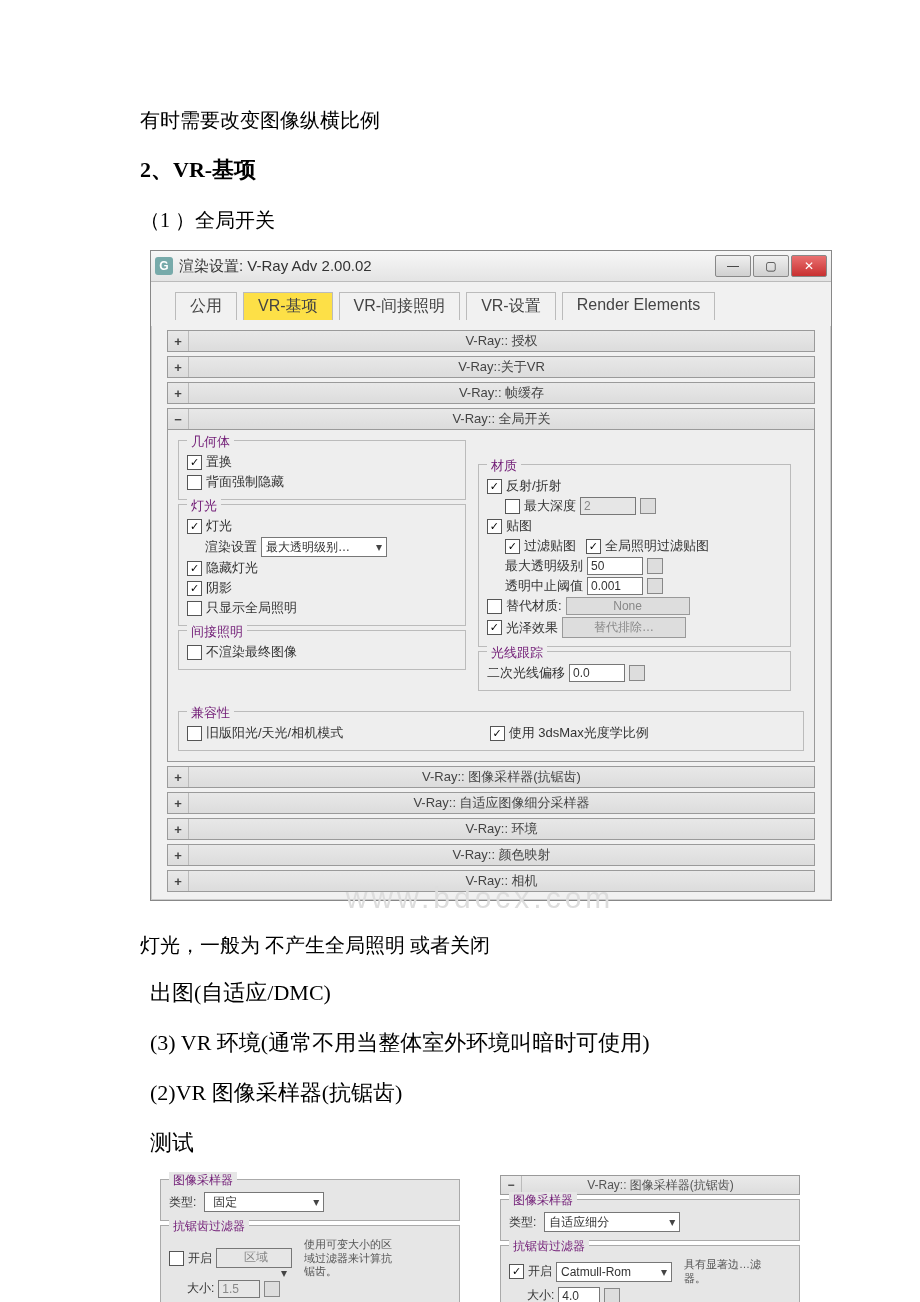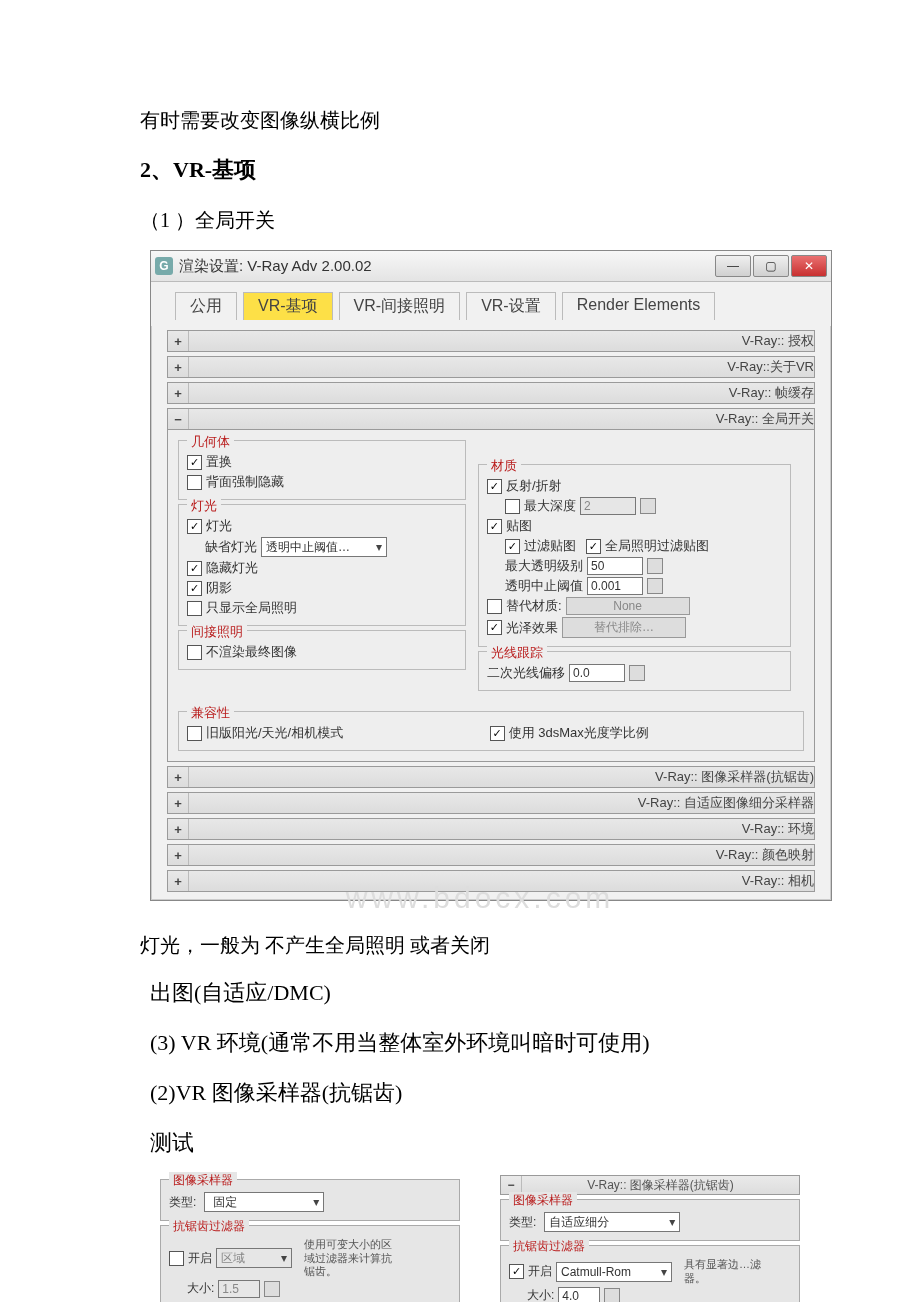--- a/index.html
+++ b/index.html
@@ -108,21 +108,21 @@
     text-align:center;
     font-weight:bold;
     color:#444;
     border-right:1px solid #bbb;
     height:100%;
     display:flex;align-items:center;justify-content:center;
     padding:0 2px;
   }
   .rollout-title {
     flex:1;
-    text-align:right;
+    text-align:center;
   }
   .rollout-body {
     margin: 0 16px 0 16px;
     border:1px solid #9a9a9a;
     border-top:none;
     background:#eee;
     display:flex;
     padding: 6px 10px 6px 10px;
     gap: 12px;
     flex-wrap: wrap;
@@ -134,21 +134,21 @@
     position:relative;
     padding: 10px 8px 6px 8px;
     flex:1;
   }
   .group-title {
     position:absolute;
     top:-8px; left:8px;
     background:#eee;
     padding:0 4px;
     font-size:13px;
-    color:#b91c1c;
+    color:#701a75;
   }
   .col-left { width: 46%; }
   .col-right { width: 50%; margin-top: 24px; }
   .row { display:flex; align-items:center; gap:4px; margin:2px 0; font-size:13px; color:#333;}
   .cb { width:13px;height:13px;border:1px solid #555;background:#fff;display:inline-flex;align-items:center;justify-content:center;font-size:10px;line-height:1;}
   .cb.chk::after { content:"✓"; color:#000; font-size:11px; line-height:1;}
   .dd {
     border:1px solid #777; background:#fff; height:18px; display:inline-flex;align-items:center;
     padding-left:4px; font-size:12px; color:#333; min-width:100px;
   }
@@ -262,23 +262,23 @@
         </div>
       </div>
 
       <div class="group">
         <span class="group-title">灯光</span>
         <div class="row">
           <span class="cb chk"></span>
           <span>灯光</span>
         </div>
         <div class="row" style="padding-left:18px;">
-          <span>缺省灯光</span>
+          <span>渲染设置</span>
           <span class="dd" style="min-width:120px;">
-            <span>透明中止阈值…</span>
+            <span>最大透明级别…</span>
             <span class="arrow">▾</span>
           </span>
         </div>
         <div class="row">
           <span class="cb chk"></span>
           <span>隐藏灯光</span>
         </div>
         <div class="row">
           <span class="cb chk"></span>
           <span>阴影</span>
@@ -405,21 +405,21 @@
           <span>固定</span>
           <span class="arrow">▾</span>
         </span>
       </div>
     </div>
     <div class="group">
       <span class="group-title">抗锯齿过滤器</span>
       <div class="row">
         <span class="cb"></span>
         <span>开启</span>
-        <span class="dd" style="min-width:70px;background:#e6e6e6;color:#888;">
+        <span class="dd" style="min-width:70px;background:#e6e6e6;color:#888;flex-direction:column;">
           <span>区域</span>
           <span class="arrow">▾</span>
         </span>
         <span class="side-note">使用可变大小的区域过滤器来计算抗锯齿。</span>
       </div>
       <div class="row" style="padding-left:18px;">
         <span>大小:</span>
         <span class="num dis" style="width:34px;">1.5</span>
         <span class="spin"></span>
       </div>

